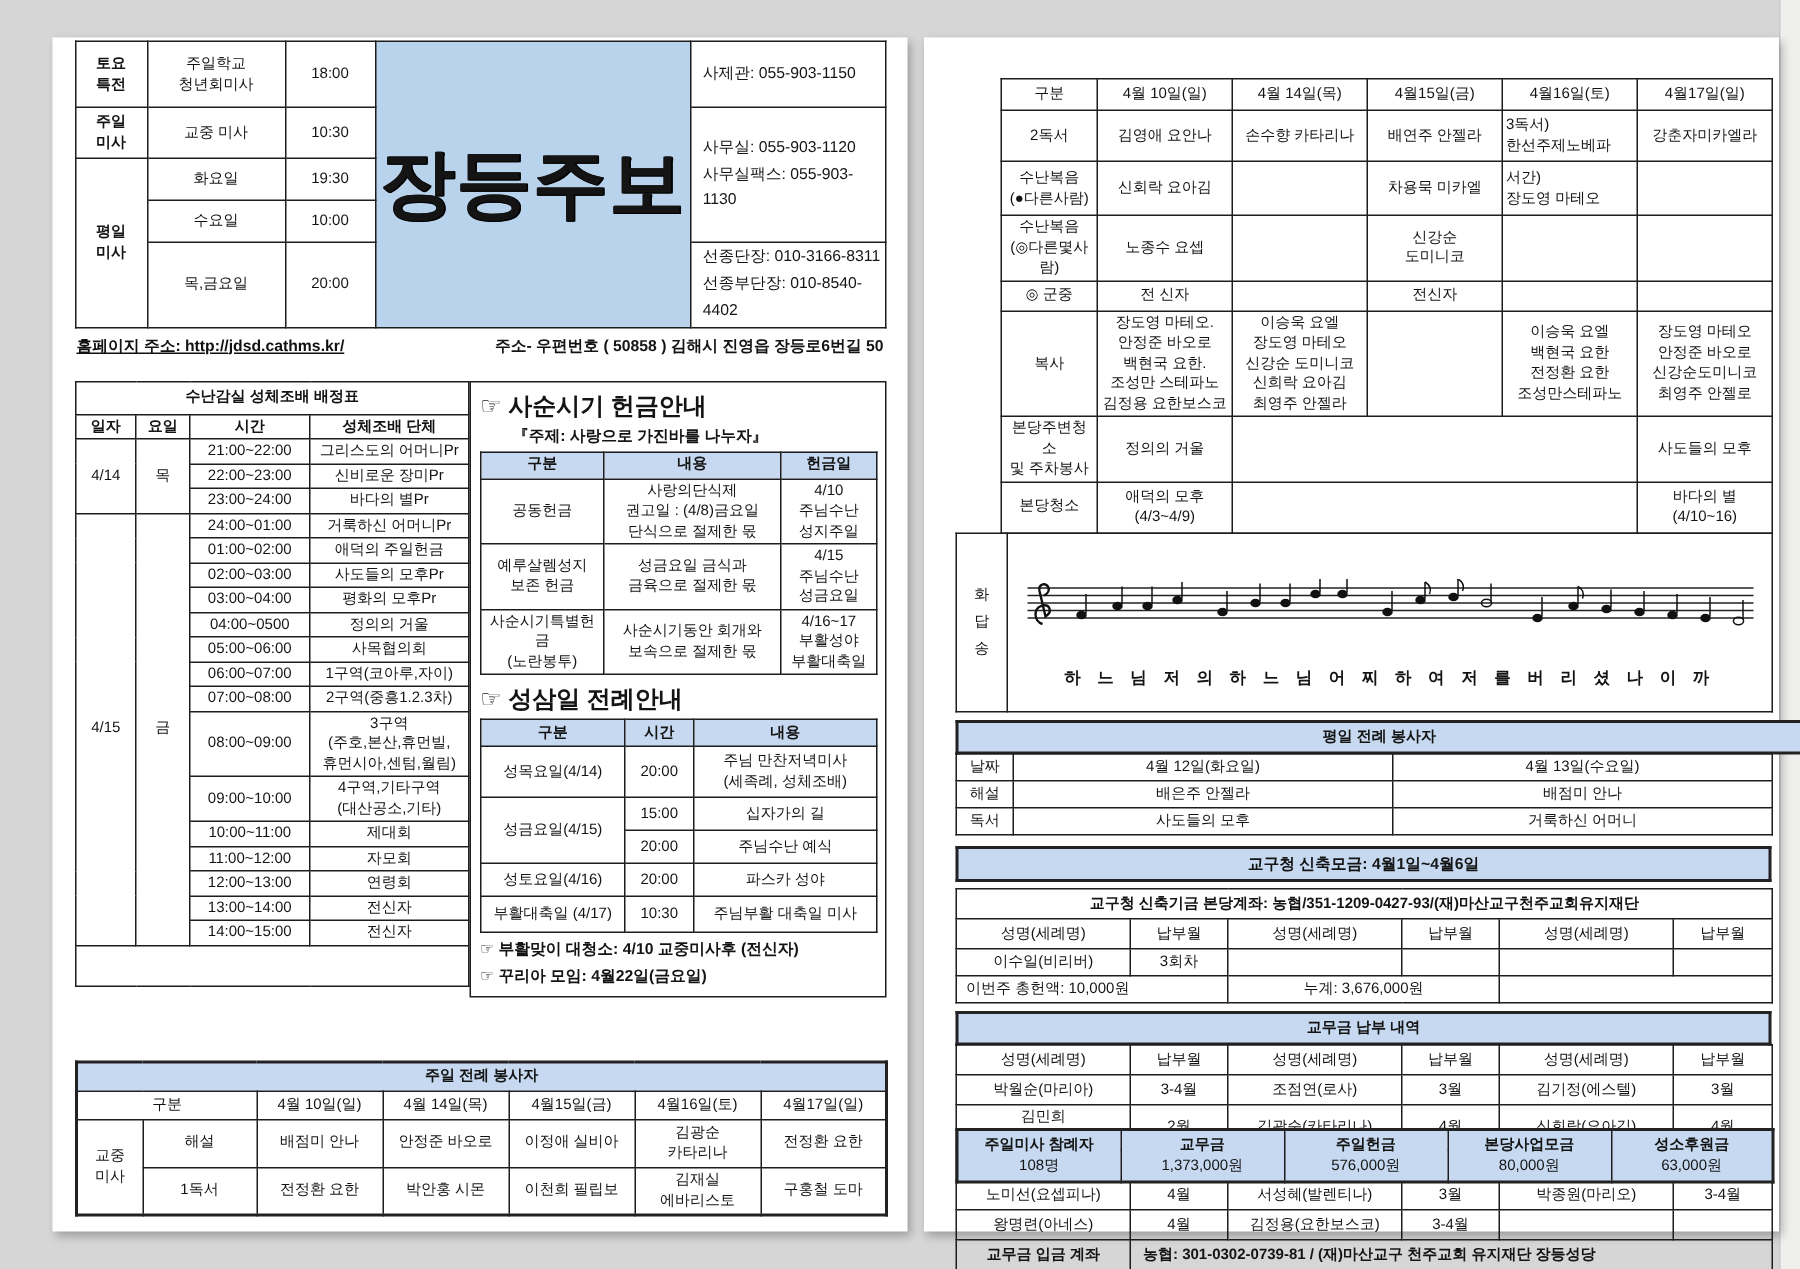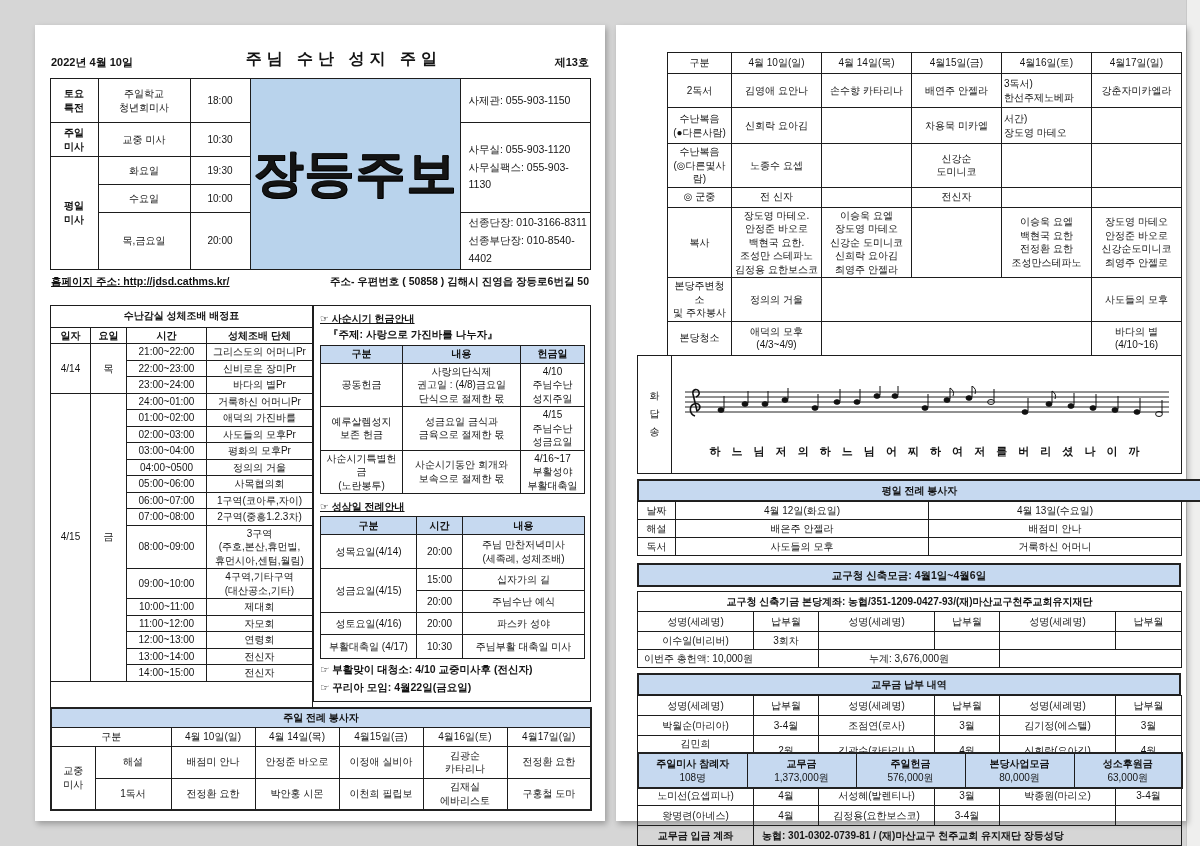--- a/index.html
+++ b/index.html
@@ -20,22 +20,22 @@
   .lp-date,.lp-issue{font-size:11px;font-weight:bold;}
   .lp-title{font-size:16px;font-weight:bold;letter-spacing:5px;}
   .masshead-tbl{margin:2px auto 0 auto;width:540px;}
   .masthead{font-size:50px;font-weight:900;letter-spacing:1px;background:#b9d3ec;text-shadow:1px 0 #000,0 1px #000,1px 1px #000;margin-top:40px;}
   .contact{text-align:left;padding-left:8px;font-size:10.5px;line-height:1.7;}
   .www-line{display:flex;justify-content:space-between;padding:5px 16px 15px 16px;font-size:10.5px;font-weight:bold;}
   .www-line a{color:#111;}
   .cols{display:flex;align-items:flex-start;padding:0 15px;margin-top:1px;}
   .colL{width:262px;}
   .colR{width:278px;border:1px solid #1d1d1d;margin-left:0px;padding:4px 6px 6px 6px;box-sizing:border-box;}
-  .sec-title{font-size:10px;font-weight:bold;margin:2px 0 2px 0;text-decoration:underline;}
-  .sec-sub{font-size:10.5px;font-weight:bold;margin:0 0 3px 8px;}
+  .sec-title{font-size:16px;font-weight:bold;margin:2px 0 2px 0;}
+  .sec-sub{font-size:10.5px;font-weight:bold;margin:0 0 3px 22px;}
   .note-line{font-size:10.5px;font-weight:bold;margin-top:4px;}
   .bottom-tbl{position:absolute;left:15px;bottom:10px;width:540px;}
   
   .r-top{margin:27px 0 0 51px;width:514px;}
   .psalm-tbl{margin-left:21px;margin-top:-1px;width:544px;}
   .psalm-label{font-size:10px;line-height:1.8;}
   .lyrics{font-size:11px;font-weight:bold;letter-spacing:4px;margin-top:2px;}
   .weekday-bar{margin:5px 0 0 21px;width:565px;}
   .weekday-tbl{margin:-1px 0 0 21px;width:544px;}
   .banner-tbl{margin:7px 0 0 21px;width:544px;}
@@ -47,25 +47,20 @@
   .stats-tbl td{background:#c6d9f0;padding:3px 14px;font-size:10px;}
   .stat-label{font-weight:bold;}
   .staff-wrap{padding:2px 0 3px 0;}
 </style>
 </head>
 <body>
 
 <div class="scroll-strip"></div>
 
 <div class="page" id="pageL">
-  <div class="lp-head">
-    <span class="lp-date">2022년 4월 10일</span>
-    <span class="lp-title">주님 수난 성지 주일</span>
-    <span class="lp-issue">제13호</span>
-  </div>
 
   <table class="masshead-tbl">
     <colgroup>
         <col style="width:48px">
         <col style="width:92px">
         <col style="width:60px">
         <col style="width:210px">
         <col style="width:130px">
       </colgroup>
     <tbody>
@@ -144,21 +139,21 @@
             <td>바다의 별Pr</td>
           </tr>
       <tr>
         <td rowspan="15">4/15</td>
         <td rowspan="15">금</td>
         <td>24:00~01:00</td>
         <td>거룩하신 어머니Pr</td>
       </tr>
       <tr>
             <td>01:00~02:00</td>
-            <td>애덕의 가진바를</td>
+            <td>애덕의 주일헌금</td>
           </tr>
       <tr>
             <td>02:00~03:00</td>
             <td>사도들의 모후Pr</td>
           </tr>
       <tr>
             <td>03:00~04:00</td>
             <td>평화의 모후Pr</td>
           </tr>
       <tr>

